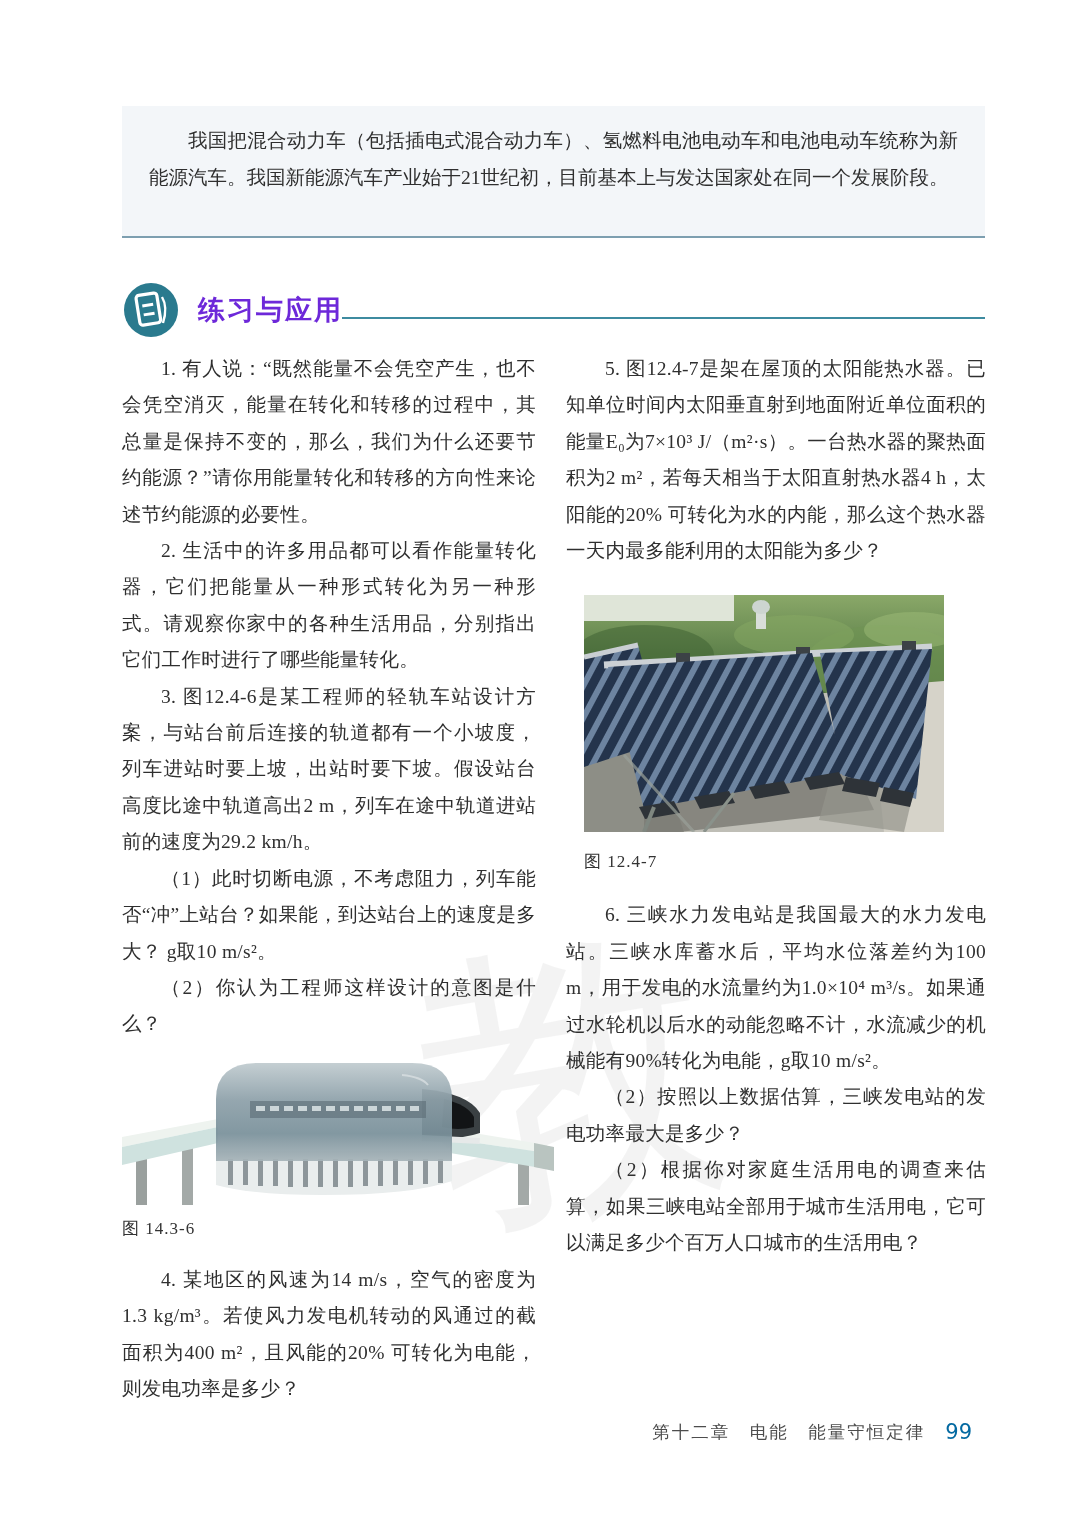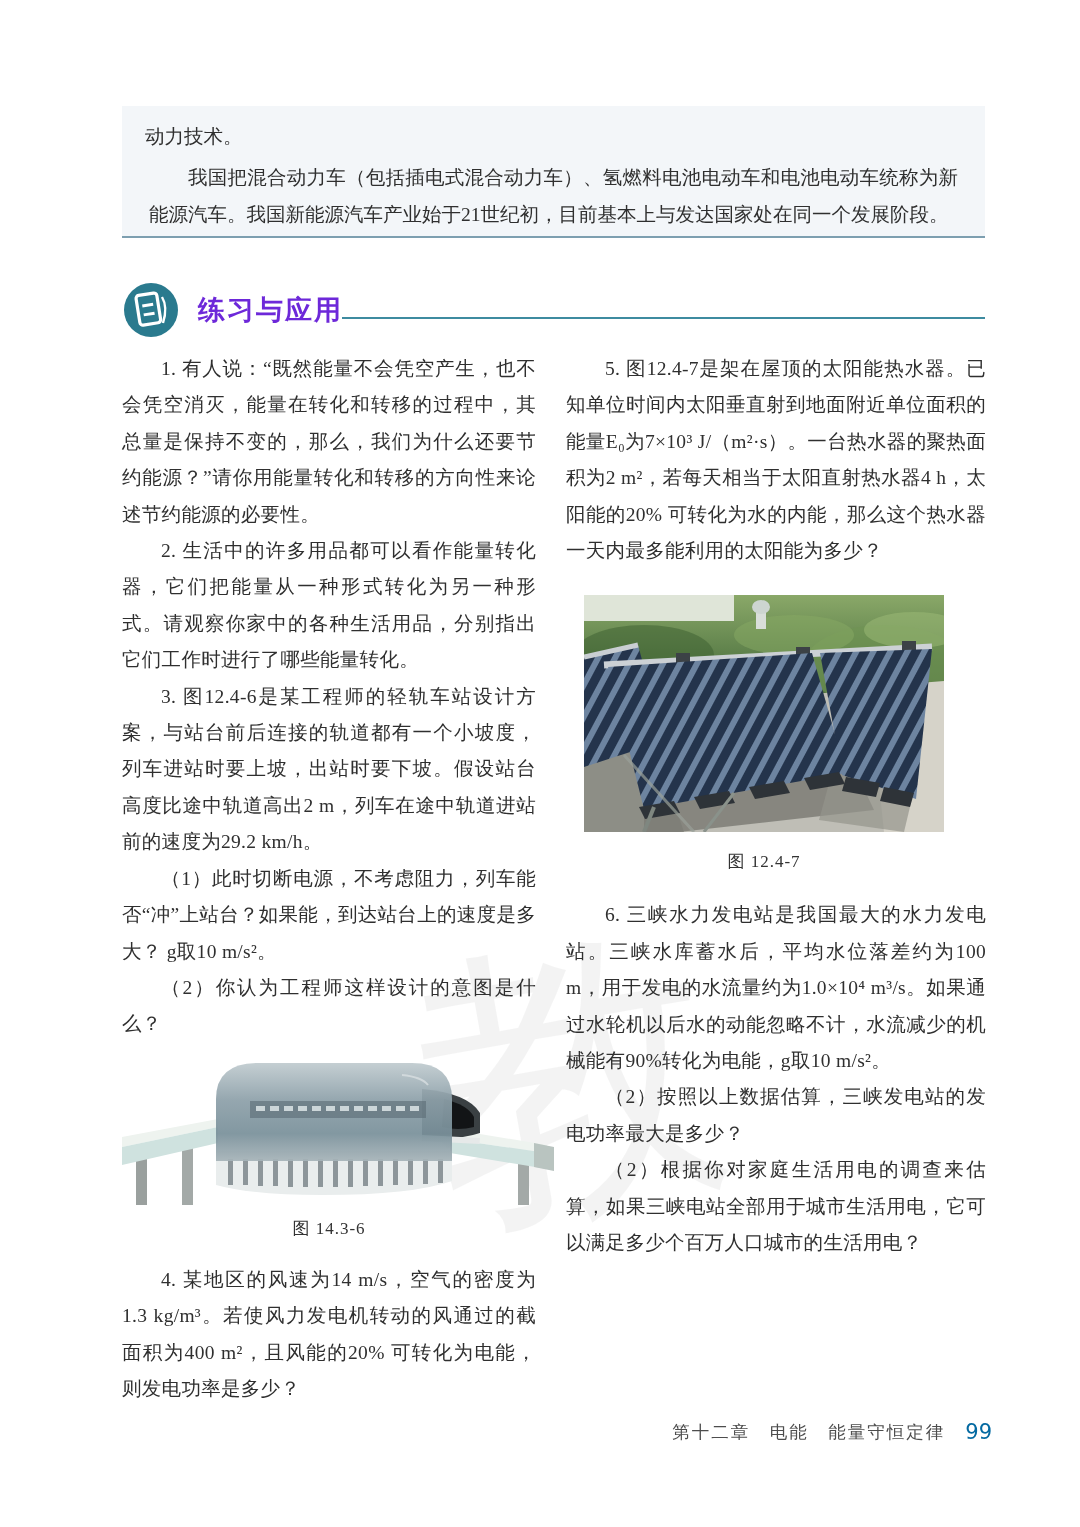--- a/index.html
+++ b/index.html
@@ -22,42 +22,41 @@
     position:absolute;left:198px;top:292px;font-size:27px;font-weight:bold;
     color:#6d28d9;font-family:"Liberation Sans","DejaVu Sans",sans-serif;letter-spacing:2px;
   }
   .sec-rule{position:absolute;left:342px;top:317px;width:643px;height:2px;background:#3e8ba0;}
   
   .col{position:absolute;top:351px;}
   .col-left{left:122px;width:414px;}
   .col-right{left:566px;width:420px;}
   .para{font-size:19.5px;line-height:36.4px;text-align:justify;text-indent:2em;margin:0;letter-spacing:0.3px;}
   .figure{margin:12px 0 0 0;text-align:center;}
-  .fig-caption{font-size:17px;color:#333;text-align:center;margin-top:6px;letter-spacing:1px;}
+  .fig-caption{font-size:17px;color:#333;text-align:left;margin-top:6px;letter-spacing:1px;}
   .photo-wrap{margin:26px 0 0 18px;width:360px;}
   
   .watermark{
     position:absolute;left:420px;top:880px;font-size:300px;color:#6a6a6a;opacity:0.07;
     transform:rotate(-10deg);pointer-events:none;z-index:0;font-family:"DejaVu Serif",serif;
   }
   .col,.intro-box{z-index:2;}
   
   .footer{
-    position:absolute;right:88px;top:1420px;display:flex;align-items:flex-start;gap:20px;
+    position:absolute;right:108px;top:1420px;display:flex;align-items:flex-start;gap:20px;
   }
   .footer-text{font-size:17.5px;color:#4d4d4d;letter-spacing:2px;}
   .footer-page{font-size:21px;color:#0369a1;font-family:"DejaVu Sans","Liberation Sans",sans-serif;}
 </style>
 </head>
 <body>
 
 <div class="watermark">教</div>
 
 <div class="intro-box">
-  <div class="intro-line">动力技术。</div>
   <p class="intro-para">我国把混合动力车（包括插电式混合动力车）、氢燃料电池电动车和电池电动车统称为新能源汽车。我国新能源汽车产业始于21世纪初，目前基本上与发达国家处在同一个发展阶段。</p>
 </div>
 
 <div class="sec-icon">
   <svg width="58" height="58" viewBox="0 0 58 58">
     <circle cx="29" cy="29" r="27" fill="#2a7a8e"></circle>
     <path d="M36 12 l9 7 -6 26 -20 -3 4 -28 z" fill="#2a7a8e" stroke="#ffffff" stroke-width="0"></path>
     <g transform="rotate(-9 27 29)">
       <rect x="16" y="13" width="21" height="30" rx="3" fill="#2a7a8e" stroke="#ffffff" stroke-width="3.2"></rect>
       <line x1="21" y1="24" x2="32" y2="24" stroke="#ffffff" stroke-width="3"></line>

